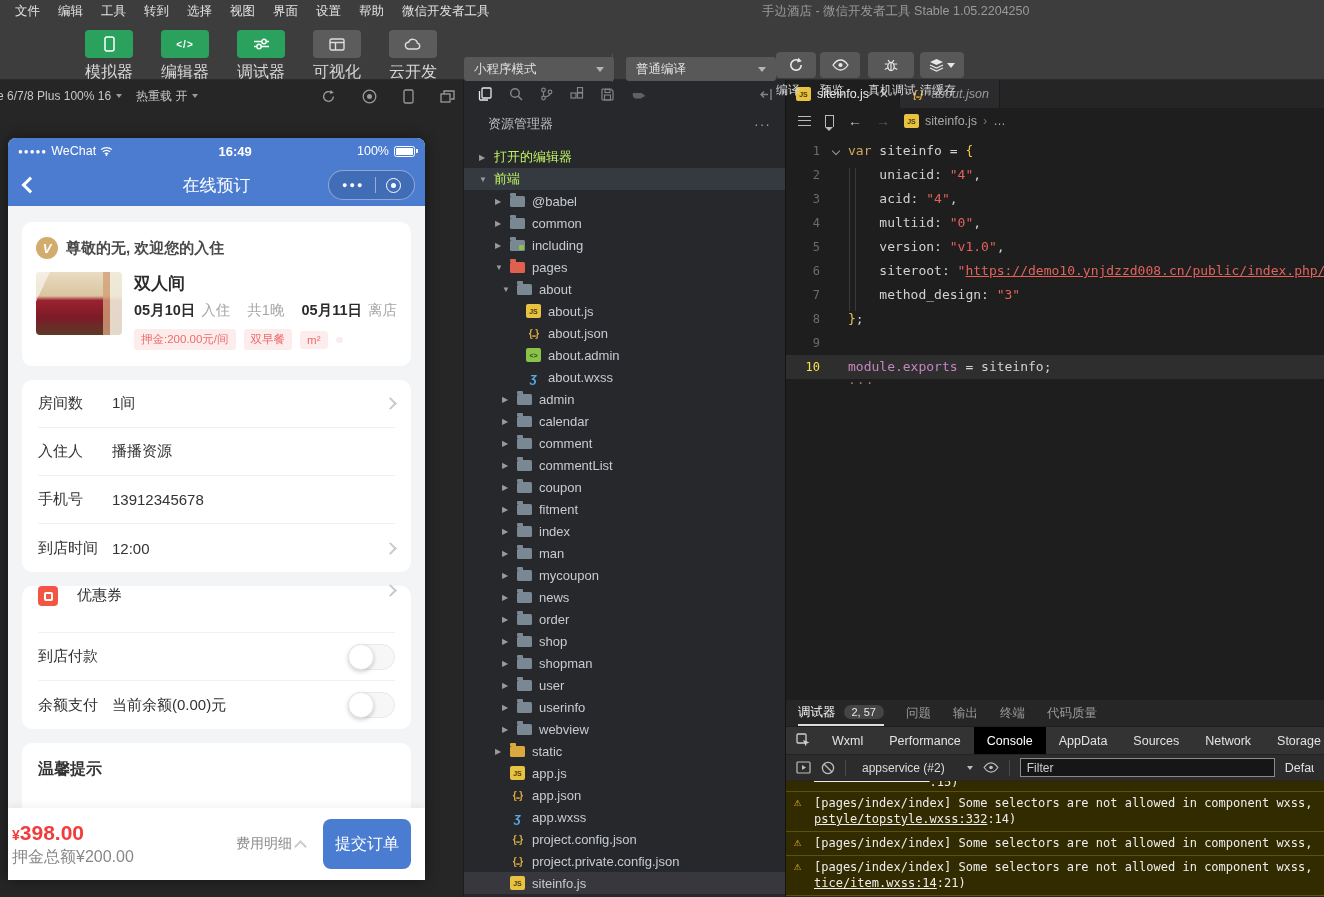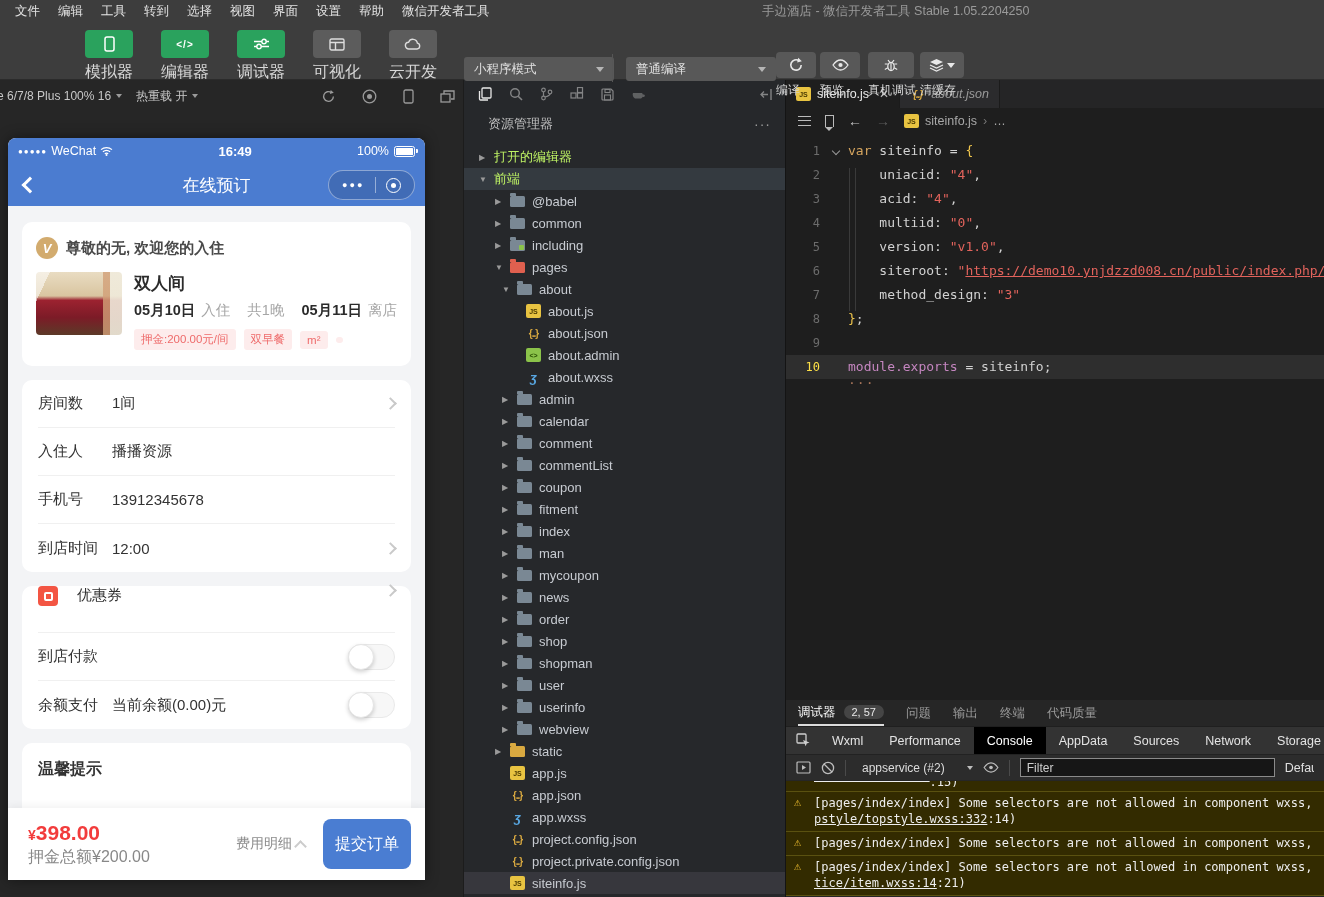--- a/index.html
+++ b/index.html
@@ -79,21 +79,21 @@
 .couponrow .fl2{flex:1;color:#333;font-size:15px}
 .payrow{height:48px;display:flex;align-items:center;border-bottom:1px solid #f0f0f0}
 .payrow:last-child{border-bottom:none}
 .payrow .fl{width:74px;color:#333;font-size:15px}
 .payrow .fv{flex:1;color:#333;font-size:15px}
 .toggle{width:47px;height:26px;border-radius:13px;background:#f7f7f7;border:1px solid #e9e9e9;position:relative;flex:none}
 .toggle i{position:absolute;left:-1px;top:-1px;width:26px;height:26px;border-radius:50%;background:#fff;border:1px solid #e5e5e5;box-shadow:0 2px 4px rgba(0,0,0,.18)}
 .tipscard{margin-top:14px;height:80px;padding:16px}
 .tipstitle{font-size:16px;font-weight:bold;color:#333}
 .pfooter{position:absolute;left:0;right:0;bottom:0;height:72px;background:#fff;box-shadow:0 -2px 8px rgba(0,0,0,.06);display:flex;align-items:center}
-.priceblock{margin-left:20px}
+.priceblock{margin-left:4px}
 .price{color:#f23c3c;font-weight:bold}
 .price .cur{font-size:14px}
 .price .amt{font-size:21px}
 .deposit{color:#888;font-size:16px;margin-top:2px}
 .detail{margin-left:auto;display:flex;align-items:center;gap:4px;color:#8b8b8b;font-size:14px}
 .uchev{width:9px;height:9px;border-top:2px solid #ccc;border-left:2px solid #ccc;transform:rotate(45deg);margin-top:4px}
 .submitbtn{margin:0 14px 0 18px;width:88px;height:50px;background:#4a7dd2;color:#fff;font-size:16px;border:none;border-radius:8px}
 
 .explorer{position:absolute;left:463px;top:80px;width:322px;bottom:0;background:#26282b;border-left:1px solid #1c1c1c;overflow:hidden}
 .activity{height:28px;display:flex;align-items:center;gap:17px;padding:0 14px;position:relative}

